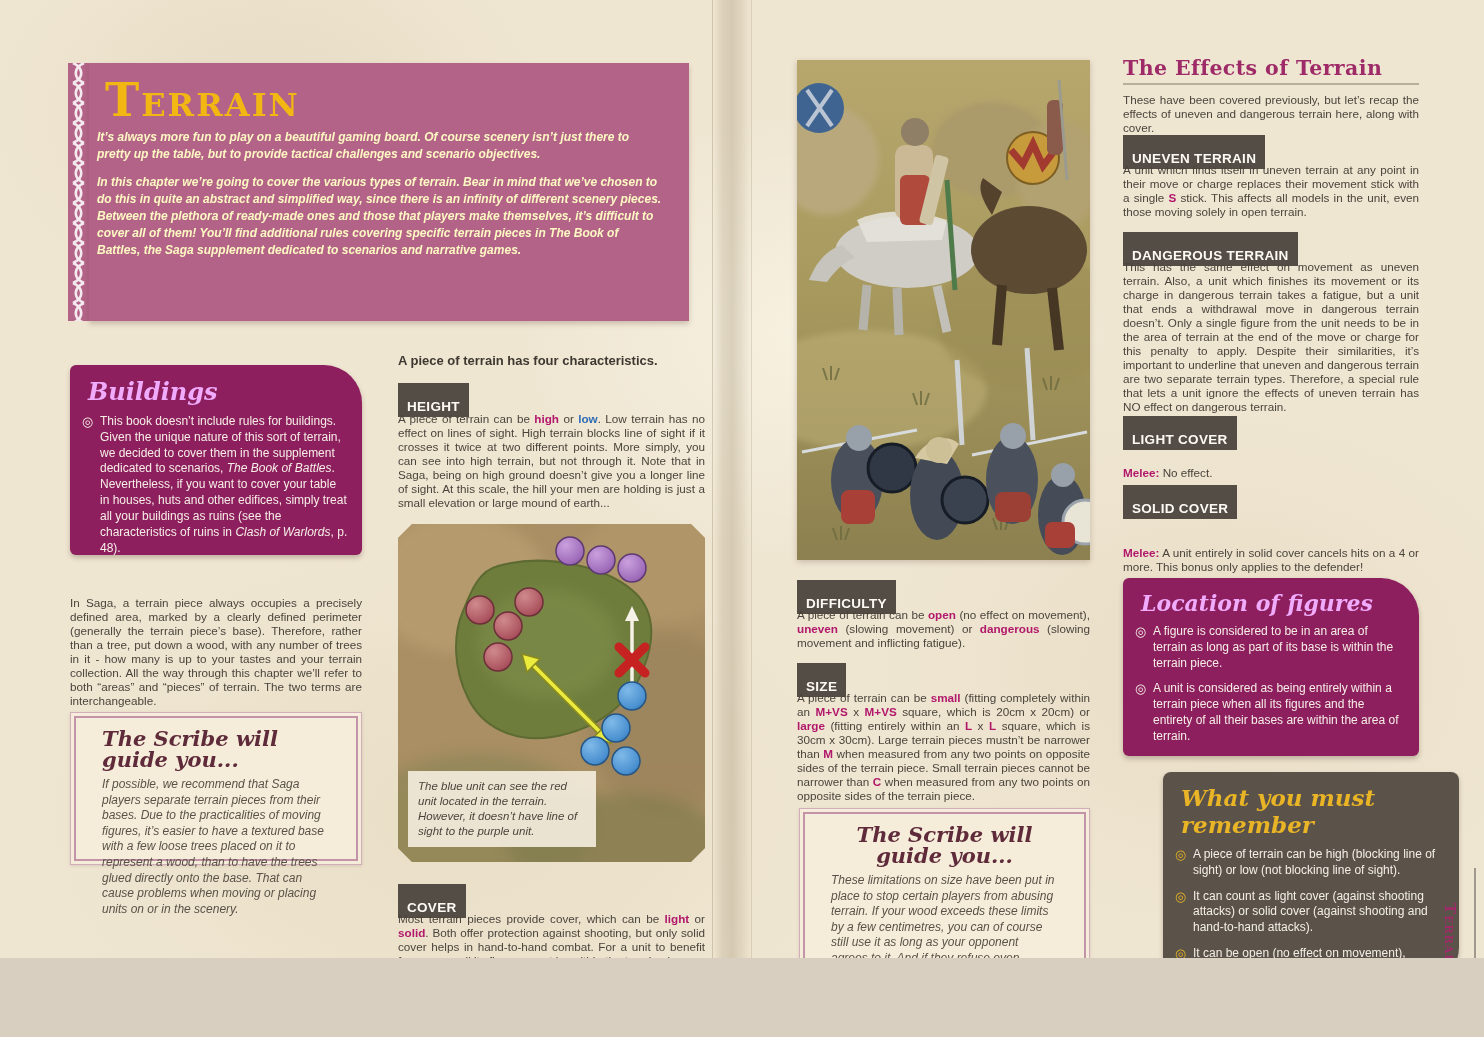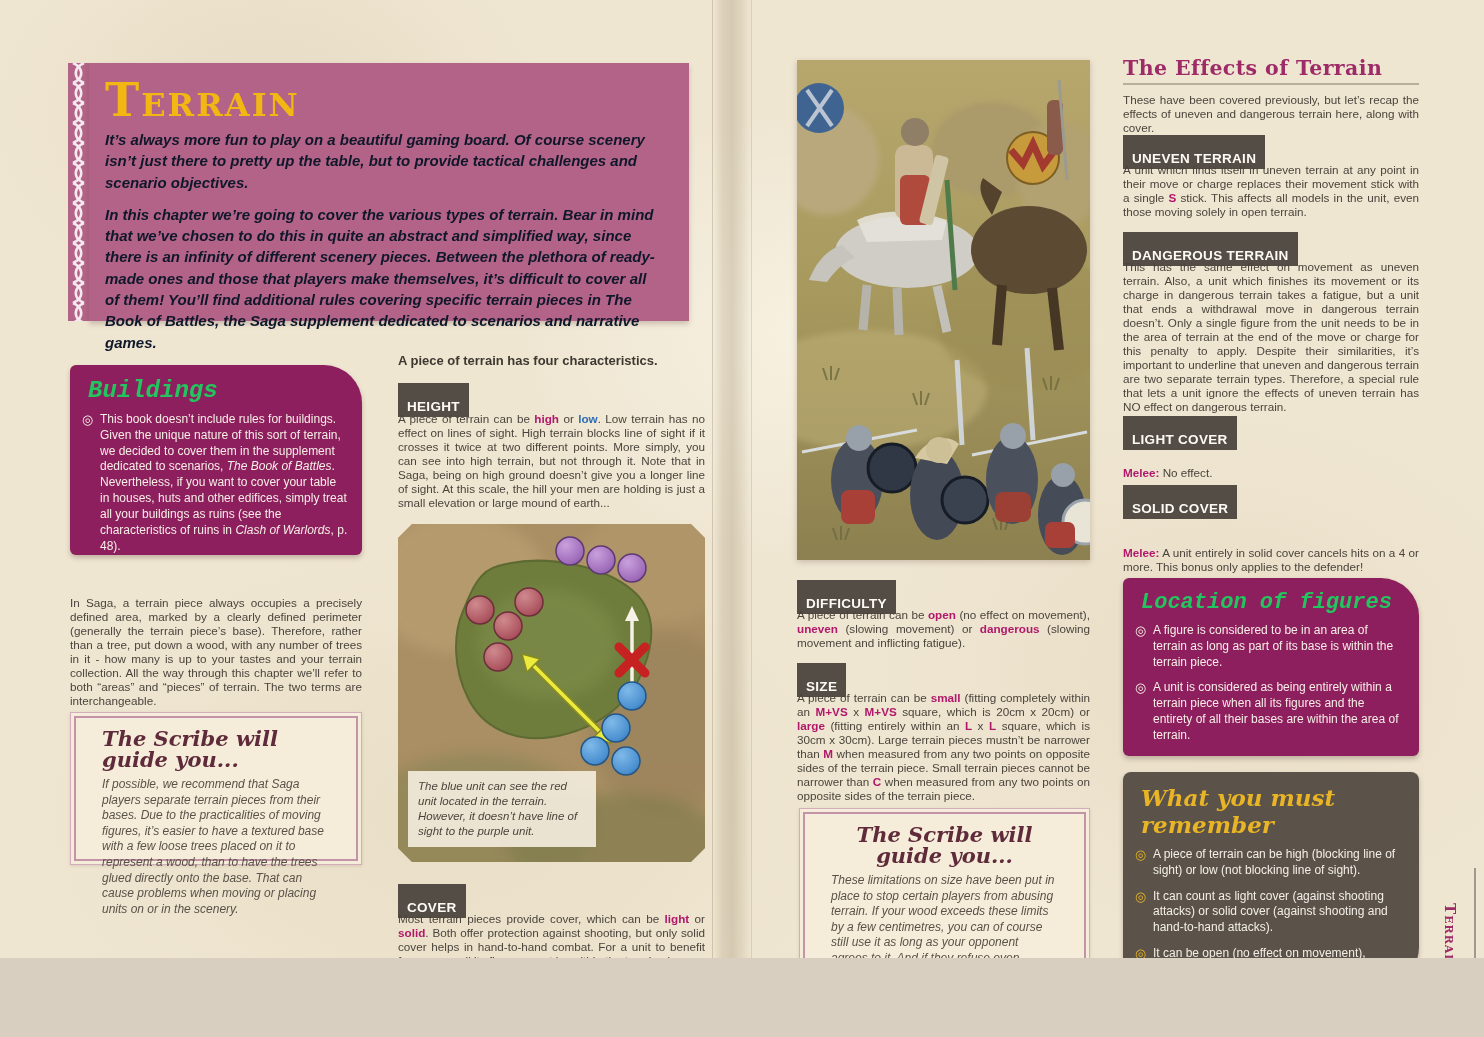--- a/index.html
+++ b/index.html
@@ -27,39 +27,39 @@
   .rt-magenta{color:#b1186b;font-weight:bold;}
   .rt-magenta-bold{color:#b1186b;font-weight:bold;}
   .rt-blue{color:#2e6cb5;font-weight:bold;}
   .rt-italic{font-style:italic;}
   
   #title-braid{left:68px;top:63px;width:21px;height:258px;background:#b36387;}
   #title-panel{left:89px;top:63px;width:600px;height:258px;background:#b36387;
     box-shadow:0 3px 5px rgba(90,60,50,.25);}
   #title-panel h1{margin:14px 0 6px 16px;font-size:46px;letter-spacing:2px;color:#f2b713;
     font-variant:small-caps;line-height:1;}
-  .title-par{margin:0 26px 11px 16px;color:#0f172a;font-style:italic;font-weight:bold;
-    font-size:15px;line-height:1.42;}
+  .title-par{margin:0 26px 11px 8px;color:#fef9c3;font-style:italic;font-weight:bold;
+    font-size:12px;line-height:1.42;}
   
   .magenta-box{background:#8e1f5e;color:#f6eee6;box-shadow:0 3px 5px rgba(90,60,50,.3);}
-  .magenta-box .script{color:#22c55e;font-size:24px;margin:12px 0 8px 18px;display:block;font-family:Liberation Mono, monospace;}
+  .magenta-box .script{color:#f0abfc;font-size:24px;margin:12px 0 8px 18px;display:block;}
   .bullet-row{display:flex;margin:0 14px 10px 12px;}
   .bullet-icon{flex:0 0 18px;font-size:13px;line-height:1.25;}
   .bullet-body{font-size:12px;line-height:1.32;text-align:left;}
   
   .section-head{font-size:20.5px;letter-spacing:.4px;border-bottom:2px solid #b9ad9c;
     padding-bottom:3px;line-height:1.1;}
   
   .scribe-box{background:#f5edda;border:1px solid #d2aebc;padding:3px;box-shadow:0 1px 3px rgba(90,60,50,.15);}
   .scribe-inner{border:2px solid #c394a8;height:100%;box-sizing:border-box;padding:8px 26px;}
   .scribe-head{color:#5f2b3a;font-size:21px;margin:2px 0 7px 0;line-height:1;}
   .scribe-body{font-style:italic;color:#5a5248;font-size:12px;line-height:1.3;}
   
   #remember-box{background:#5b5349;border-radius:8px 8px 38px 8px;color:#f3efe8;
-    box-shadow:0 3px 5px rgba(90,60,50,.3);}
+    box-shadow:0 3px 5px rgba(90,60,50,.3);margin-left:40px;}
   #remember-box .script{color:#e9b425;font-size:23px;margin:12px 0 9px 18px;display:block;}
   #remember-box .bullet-icon{color:#e9b425;}
   
   .page-num{font-family:"DejaVu Serif",serif;font-weight:bold;color:#9e2a67;font-size:16px;}
   .vrule{background:#a09a8e;width:2px;}
   #side-tab{writing-mode:vertical-rl;font-size:15px;letter-spacing:1px;font-variant:small-caps;}
   #footer-right{writing-mode:vertical-rl;}
   
   #diagram{left:398px;top:524px;width:307px;height:338px;
     clip-path:polygon(14px 0,293px 0,307px 14px,307px 324px,293px 338px,14px 338px,0 324px,0 14px);

